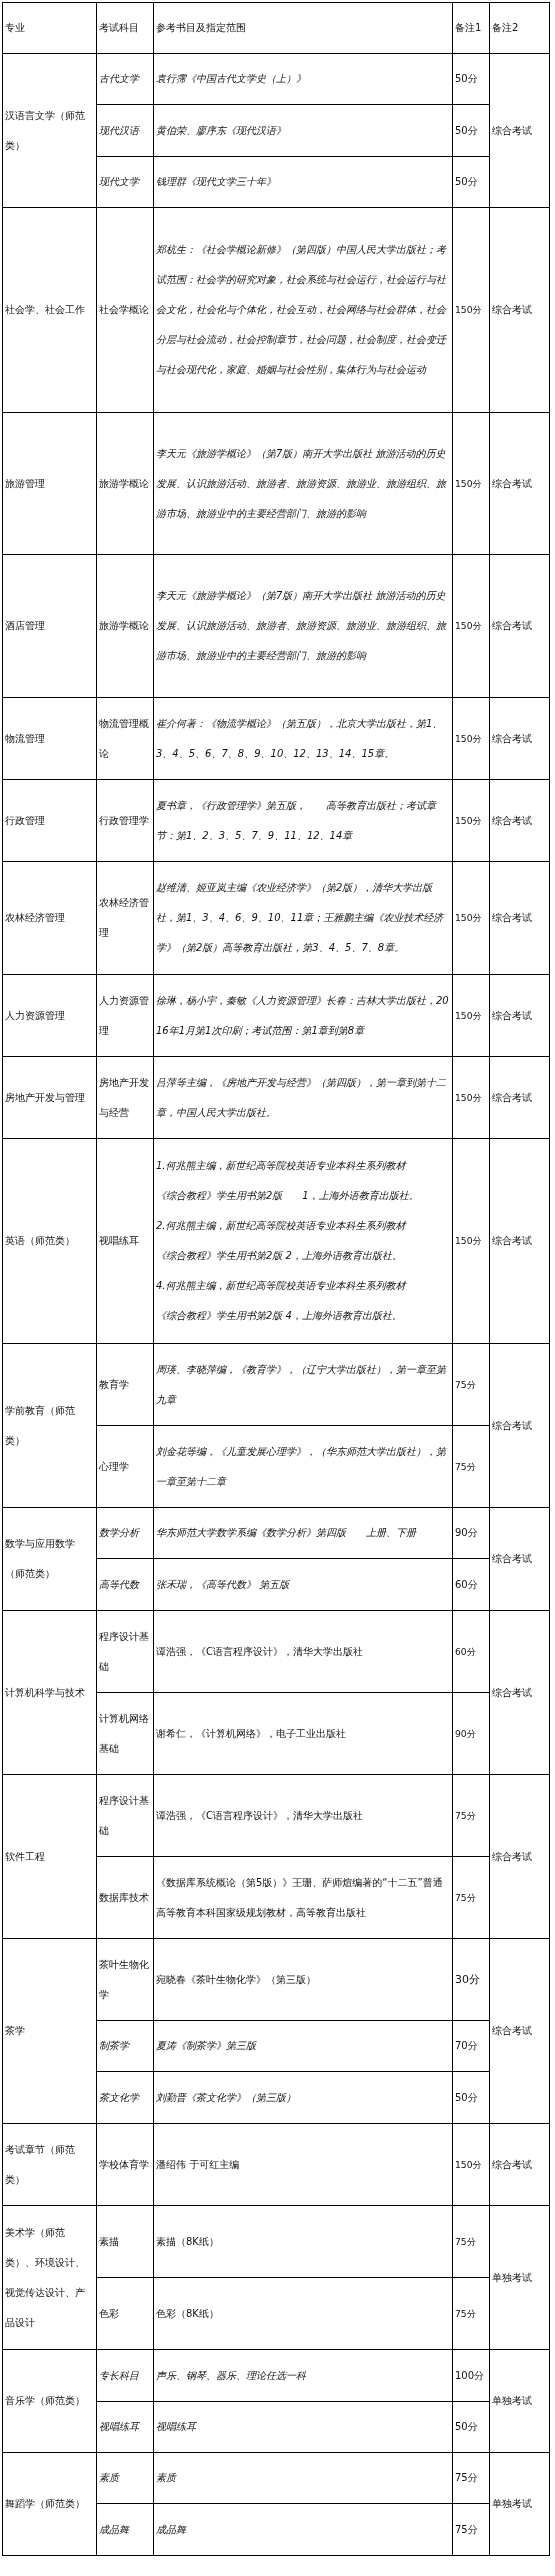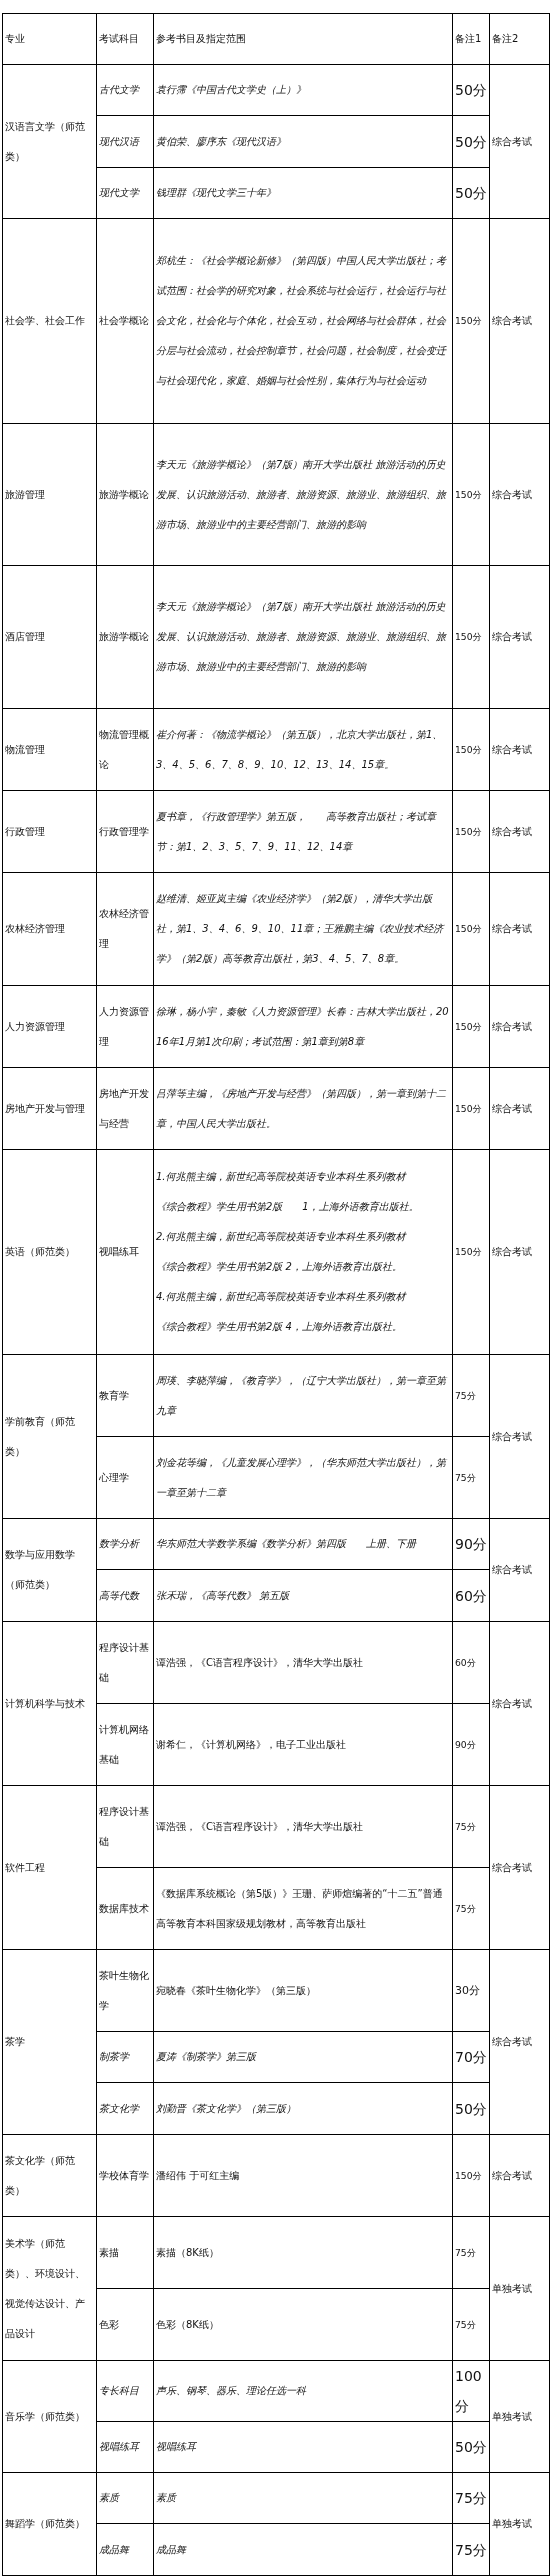--- a/index.html
+++ b/index.html
@@ -1,26 +1,26 @@
 <!DOCTYPE html>
 <html style="font-size:12.7px"><head>
 <meta charset="utf-8">
 <style>
   html,body{margin:0;padding:0;background:#ffffff;}
   body{width:556px;height:2576px;position:relative;overflow:hidden;
        font-family:"DejaVu Sans","Liberation Sans",sans-serif;color:#111;}
-  table.exam{position:absolute;left:2.4px;top:13px;border-collapse:collapse;table-layout:fixed;
+  table.exam{position:absolute;left:2.4px;top:2px;border-collapse:collapse;table-layout:fixed;
        width:548px;font-size:10px;}
   table.exam td{border:0.8px solid #000;padding:0 1.6px;vertical-align:middle;
        line-height:30px;word-break:break-all;}
   col.c1{width:94px;} col.c2{width:57px;} col.c3{width:299px;} col.c4{width:37px;} col.c5{width:60px;}
   td.hdr{vertical-align:top;padding-top:6.4px;line-height:16px;}
   td.ref{vertical-align:top;padding-top:4.8px;font-style:italic;}
   td.sub{vertical-align:top;padding-top:4.8px;font-style:italic;}
-  td.pts{vertical-align:top;padding-top:4.8px;font-size:14px;}
+  td.pts{vertical-align:top;padding-top:4.8px;font-size:10px;}
   td.center{vertical-align:middle;}
   .line{display:block;}
 </style>
 </head>
 <body>
 
 <table class="exam">
   <colgroup>
       <col class="c1">
       <col class="c2">
@@ -199,21 +199,21 @@
       <td class="ref">夏涛《制茶学》第三版</td>
       <td class="pts">70分</td>
     </tr>
     <tr style="height:52px">
       <td class="sub">茶文化学</td>
       <td class="ref">刘勤晋《茶文化学》（第三版）</td>
       <td class="pts">50分</td>
     </tr>
 
     <tr style="height:82px">
-      <td class="center">茶文化学（师范类）</td>
+      <td class="center">考试章节（师范类）</td>
       <td class="center">学校体育学</td>
       <td class="center">潘绍伟 于可红主编</td>
       <td class="center" style="font-size:9.2px">150分</td>
       <td class="center">综合考试</td>
     </tr>
 
     <tr style="height:72px">
       <td rowspan="2" class="center">美术学（师范类）、环境设计、视觉传达设计、产品设计</td>
       <td class="center">素描</td>
       <td class="center">素描（8K纸）</td>

